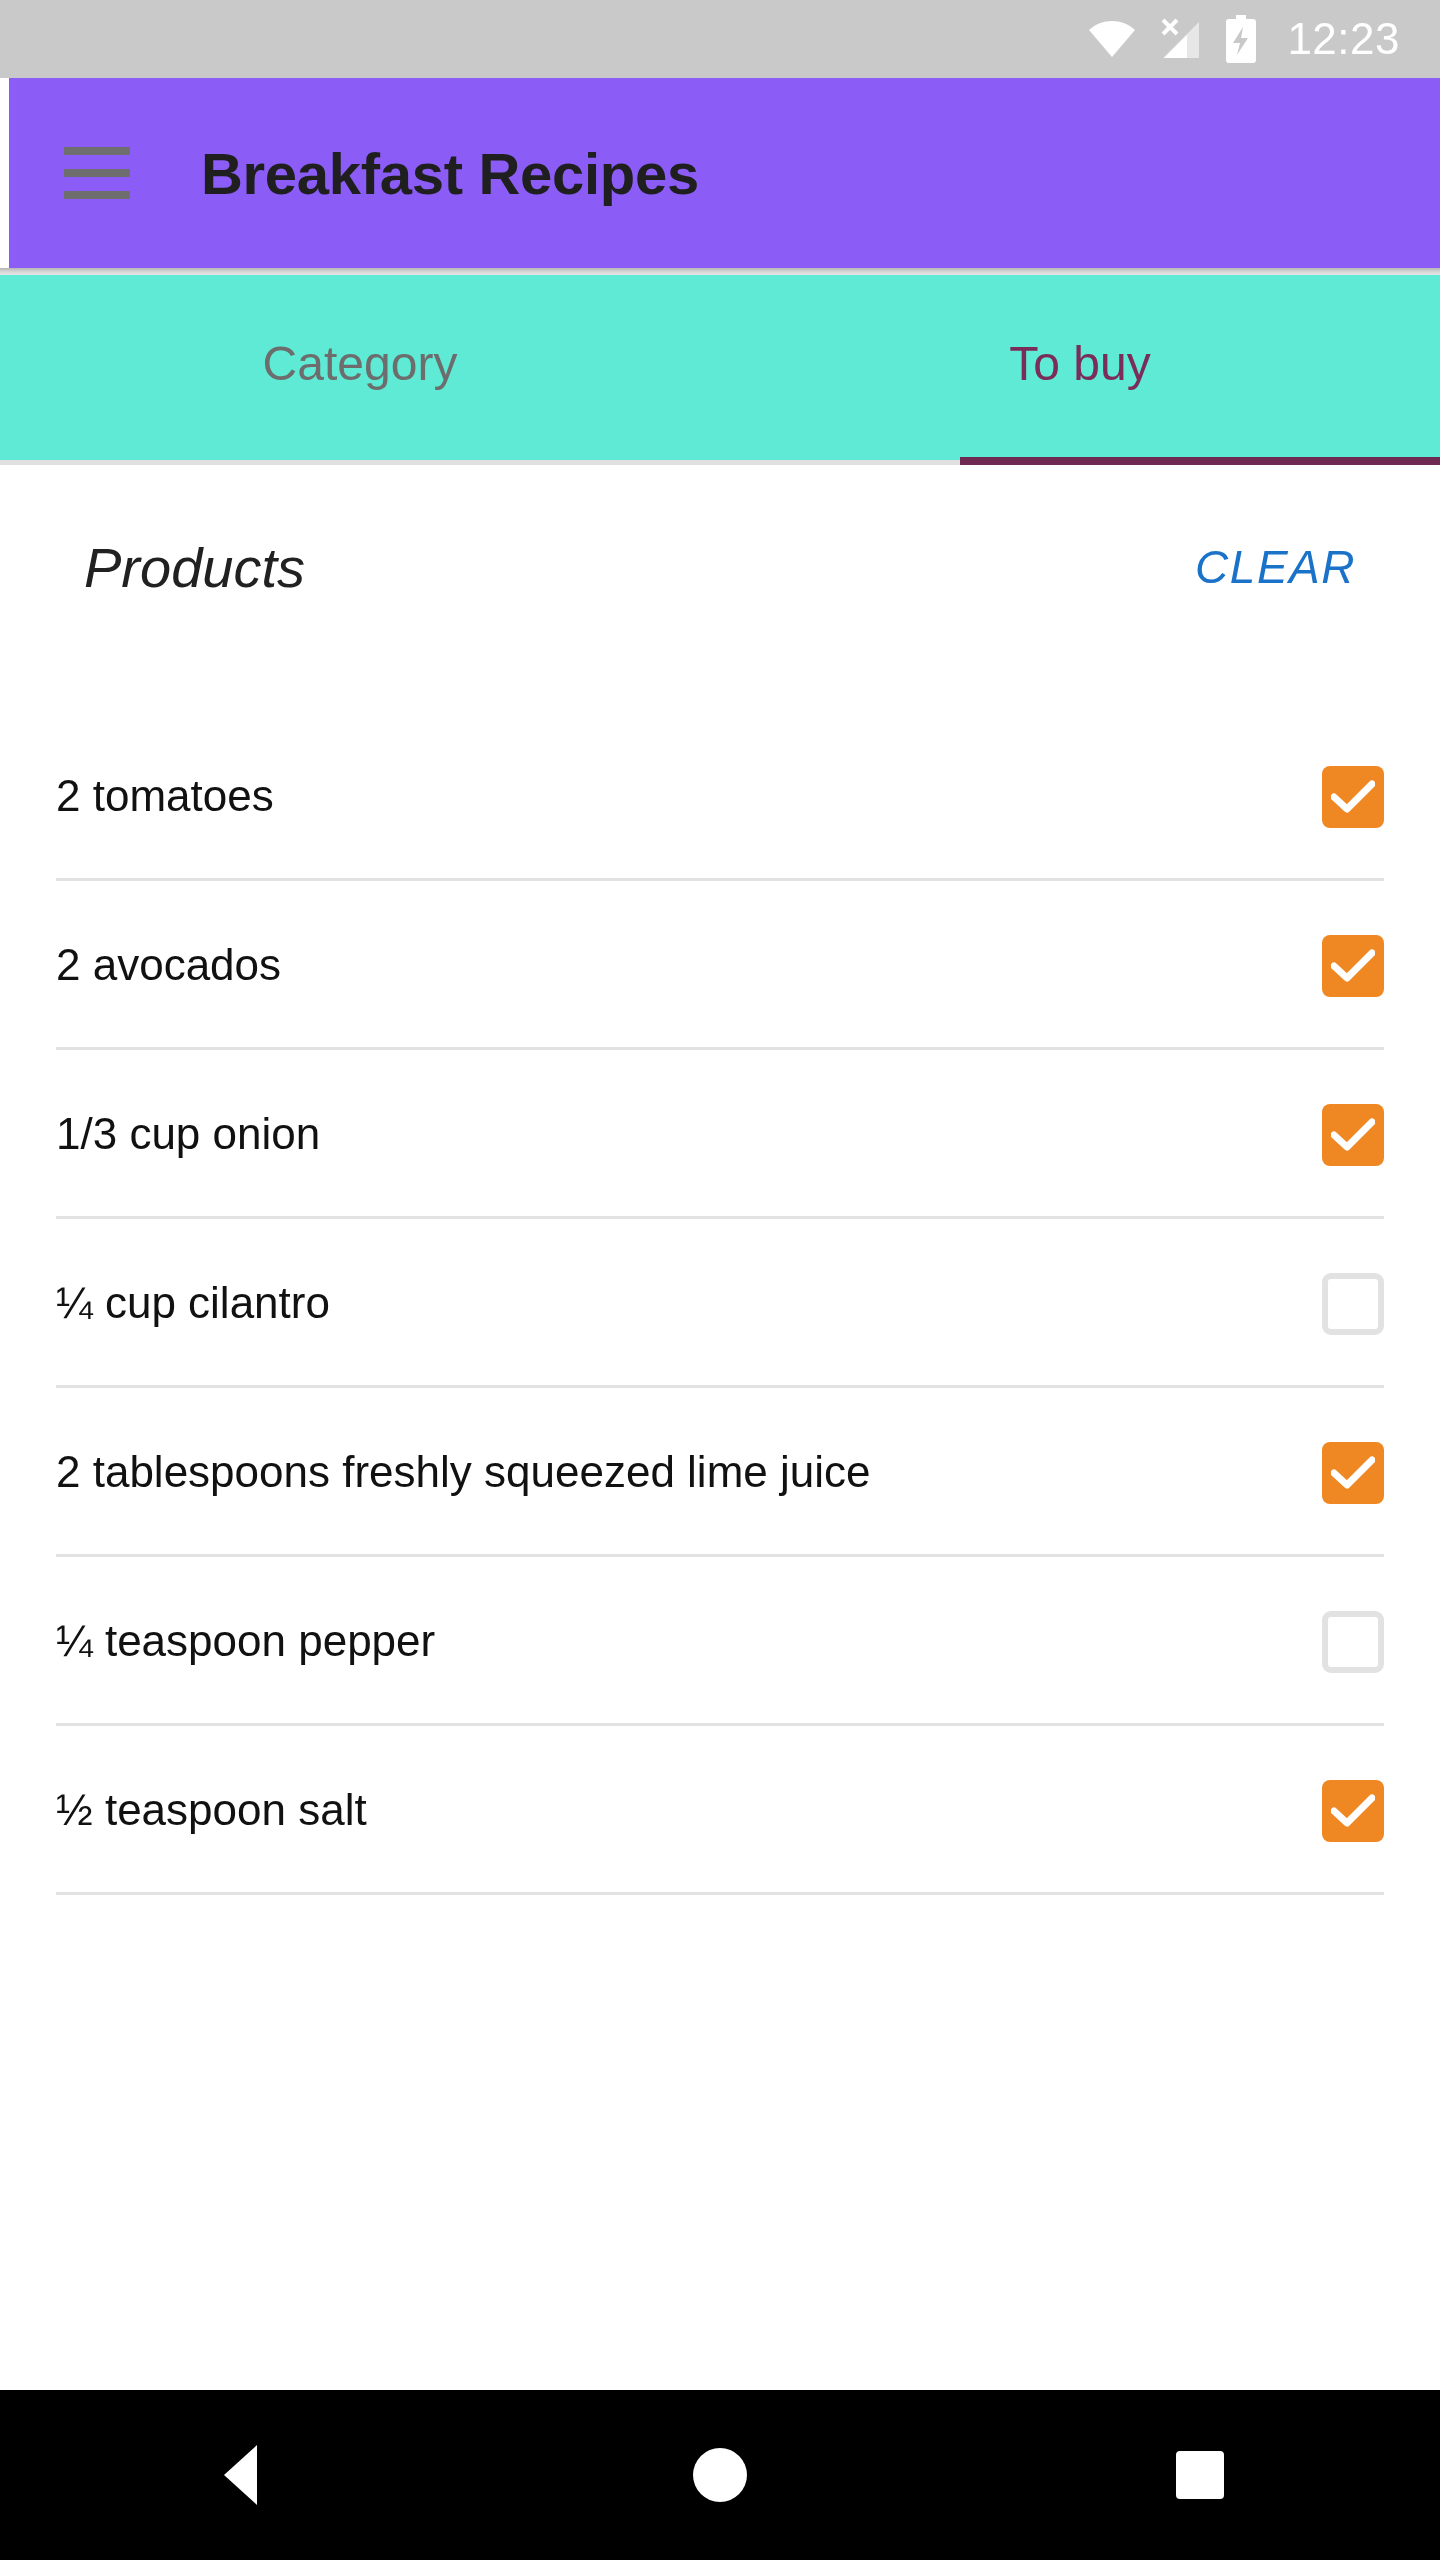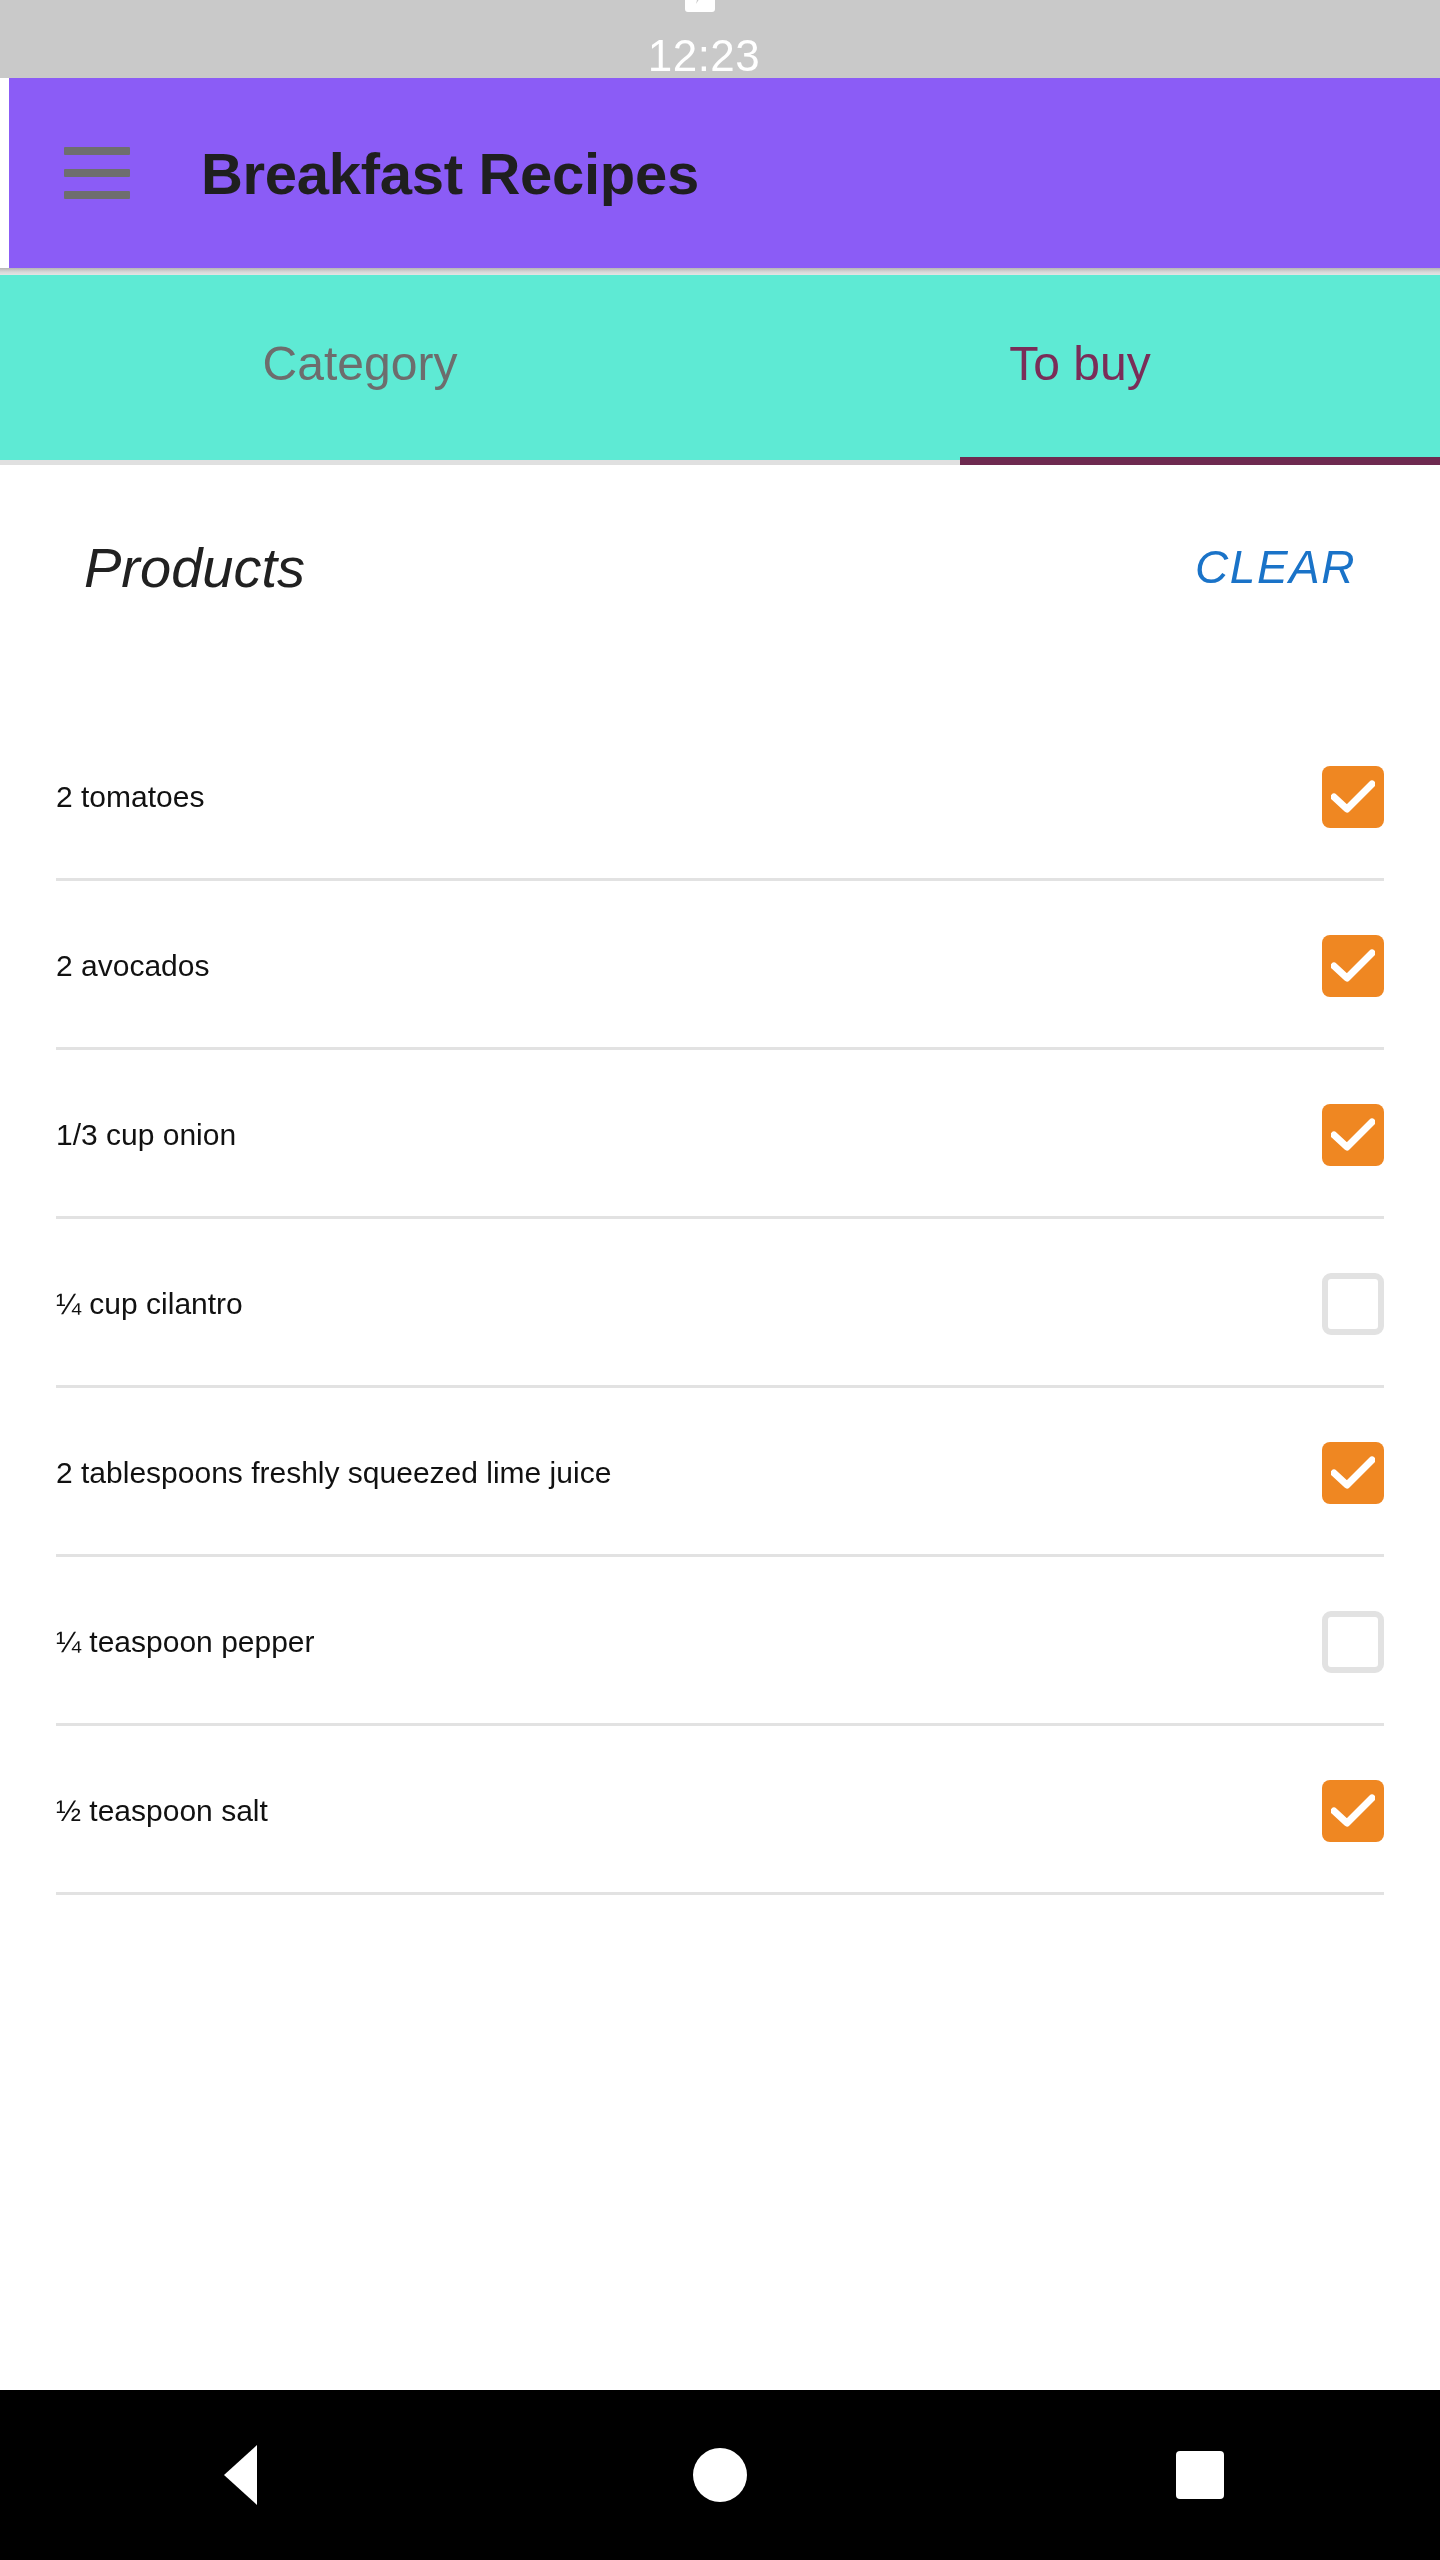--- a/index.html
+++ b/index.html
@@ -10,21 +10,21 @@
     overflow:hidden;
   }
   .screen { position:relative; width:1440px; height:2560px; background:#ffffff; }
 
   
   .status-bar {
     position:absolute; top:0; left:0;
     width:1440px; height:78px;
     background:#c9c9c9;
     display:flex; align-items:center; justify-content:flex-end;
-    padding-right:40px; gap:22px;flex-direction:column;
+    padding-right:40px; gap:22px;
   }
   .status-icon { display:flex; align-items:center; justify-content:center; }
   .status-time {
     color:#ffffff; font-size:44px; letter-spacing:0.5px;
     font-family:"Liberation Sans", sans-serif; line-height:1;
     margin-left:8px;
   }
 
   
   .app-bar {
@@ -83,21 +83,21 @@
     font-size:46px; color:#1a73c8; letter-spacing:1.5px; cursor:pointer;
   }
 
   
   .product-list { position:absolute; top:712px; left:0; width:1440px; }
   .product-row {
     position:relative; height:169px; width:1440px;
     display:flex; align-items:center; justify-content:space-between;
     padding:0 56px; cursor:pointer;
   }
-  .product-label { font-size:30px; color:#111111; line-height:1.1; }
+  .product-label { font-size:44px; color:#111111; line-height:1.1; }
   .row-divider {
     position:absolute; bottom:0; left:56px; width:1328px; height:3px;
     background:#e2e2e2;
   }
 
   
   .checkbox { width:62px; height:62px; flex:0 0 auto; cursor:pointer; }
   .checkbox.checked {
     background:#ef8722; border-radius:8px;
     display:flex; align-items:center; justify-content:center;

